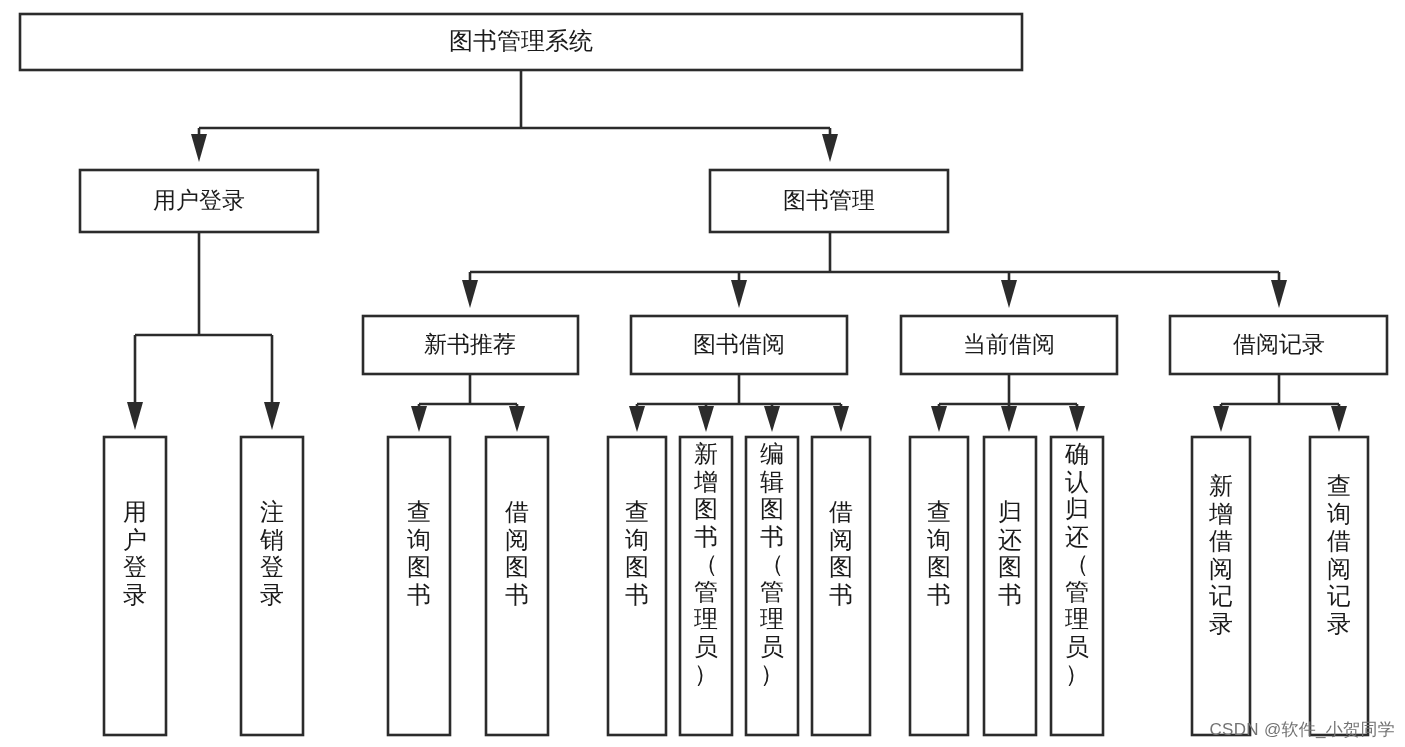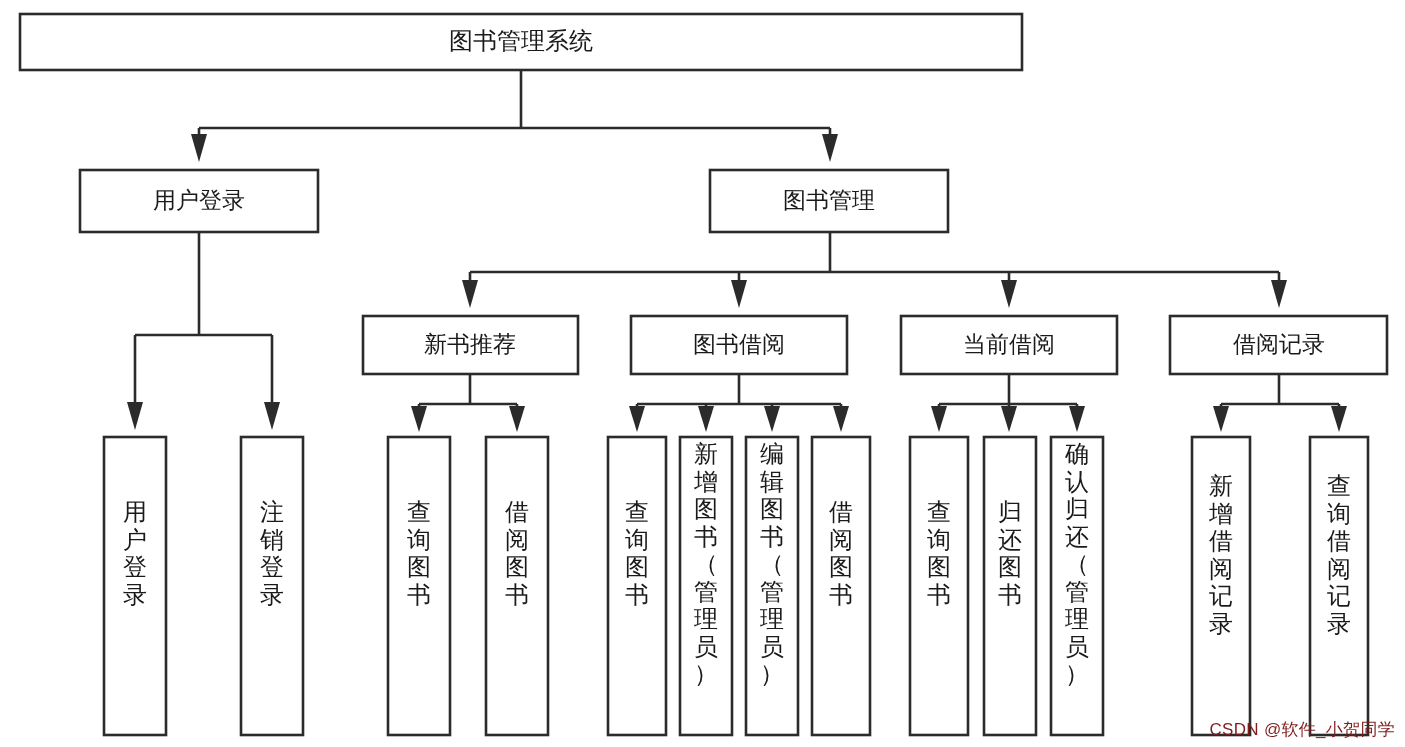--- a/index.html
+++ b/index.html
@@ -47,21 +47,21 @@
   .leaf-label {
     fill: #1a1a1a;
     font-family: "Liberation Sans", "DejaVu Sans", sans-serif;
     font-size: 24px;
     text-anchor: middle;
   }
   .watermark {
     position: absolute;
     right: 10px;
     bottom: 6px;
-    color: #7f1d1d;
+    color: #737373;
     font-size: 17px;
     font-family: "Liberation Sans", "DejaVu Sans", sans-serif;
     letter-spacing: 0.3px;
     white-space: nowrap;
     user-select: none;
   }
 </style>
 </head>
 <body>
 

